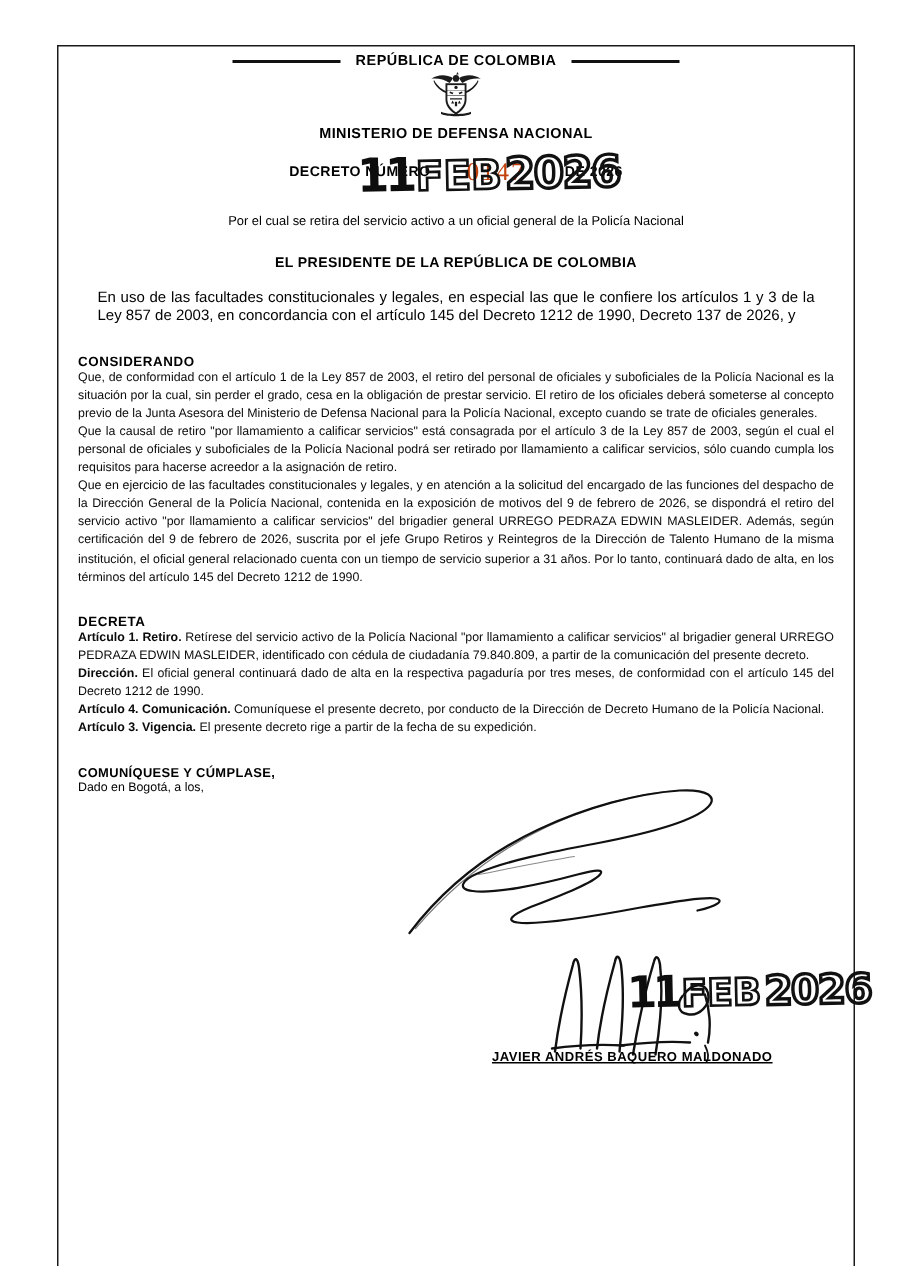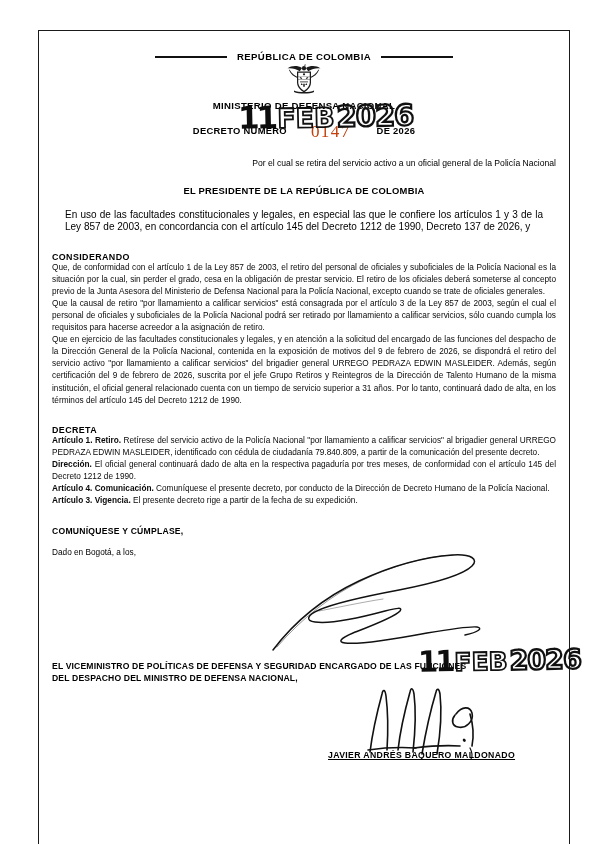--- a/index.html
+++ b/index.html
@@ -36,21 +36,21 @@
     top: 30px;
     width: 532px;
     box-sizing: border-box;
     padding: 0 14px;
   }
 
   
   .masthead {
     position: relative;
     text-align: center;
-    padding-top: 21px;
+    padding-top: 5px;
   }
   .masthead-row {
     display: flex;
     align-items: center;
     justify-content: center;
     gap: 10px;
   }
   .rule {
     height: 2px;
     background: #111;
@@ -145,21 +145,21 @@
   #stamp-signature {
     left: 418px;
     top: 643px;
   }
   #stamp-signature .d1 { font-size: 29px; }
   #stamp-signature .mon { font-size: 25px; }
   #stamp-signature .yr { font-size: 27px; }
 
   
   .subtitle {
-    text-align: right;
+    text-align: center;
     font-size: 8.6px;
     margin-top: 2px;
   }
   .president {
     text-align: center;
     font-size: 9.4px;
     font-weight: bold;
     letter-spacing: 0.25px;
     margin-top: 17px;
   }
@@ -194,21 +194,20 @@
   b.art { font-weight: bold; }
 
   .comuniquese {
     font-size: 8.6px;
     font-weight: bold;
     letter-spacing: 0.25px;
     margin-top: 19px;
   }
   .dado {
     font-size: 8.25px;
-    margin-top: 12px;
   }
 
   
   .sig-block {
     position: relative;
     height: 104px;
   }
   .sig-svg-1 {
     position: absolute;
     left: 215px;
@@ -331,24 +330,20 @@
   <div class="sig-block">
     <svg class="sig-svg-1" width="230" height="130" viewBox="0 0 230 130">
       <g fill="none" stroke="#111111" stroke-linecap="round" stroke-linejoin="round">
         <path d="M6 125 C28 96 58 72 92 56 C124 41 158 32 186 30 C204 29 212 34 205 41 C196 50 168 58 132 65 C100 71 70 77 52 85 C40 90 38 96 48 97 C62 99 92 93 118 86 C130 83 136 82 133 86 C128 92 104 101 86 108 C74 113 70 117 78 118 C92 120 128 114 160 108 C184 104 202 101 210 102 C216 103 212 107 198 110" stroke-width="1.5"></path>
         <path d="M10 122 C34 94 64 70 98 54 C130 39 162 31 186 30" stroke-width="0.8" opacity="0.55"></path>
         <path d="M52 86 C68 83 96 77 116 74" stroke-width="0.7" opacity="0.5"></path>
       </g>
     </svg>
   </div>
 
-  <div class="footer-title">
-    <span>EL VICEMINISTRO DE POLÍTICAS DE DEFENSA Y SEGURIDAD ENCARGADO DE LAS FUNCIONES</span><br>
-    <span>DEL DESPACHO DEL MINISTRO DE DEFENSA NACIONAL,</span>
-  </div>
 
   <div class="sig-block-2">
     <svg class="sig-svg-2" width="160" height="80" viewBox="0 0 160 80">
       <g fill="none" stroke="#111111" stroke-width="1.6" stroke-linecap="round" stroke-linejoin="round">
         <path d="M18 72 C20 56 24 36 30 14 C31 9 33 9 34 16 C36 32 36 54 35 70"></path>
         <path d="M16 70 C30 68 48 67 64 68"></path>
         <path d="M46 70 C48 52 53 30 58 12 C59 7 61 8 62 14 C64 30 63 54 61 72"></path>
         <path d="M70 74 C73 56 78 32 84 12 C85 8 87 8 88 14 C90 32 88 56 85 74"></path>
         <path d="M62 68 C78 66 94 65 108 66"></path>
         <path d="M104 34 C110 26 118 26 120 33 C122 41 114 49 106 47 C100 46 99 40 103 35"></path>

